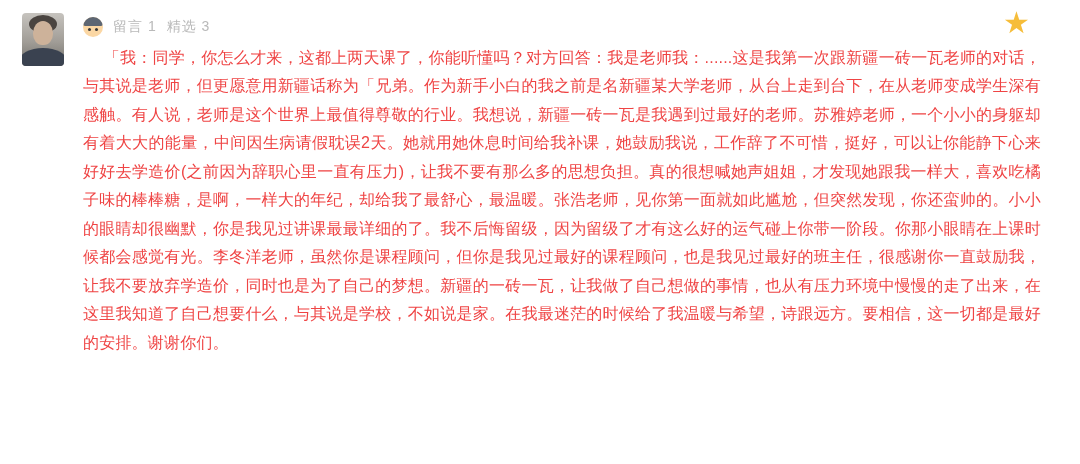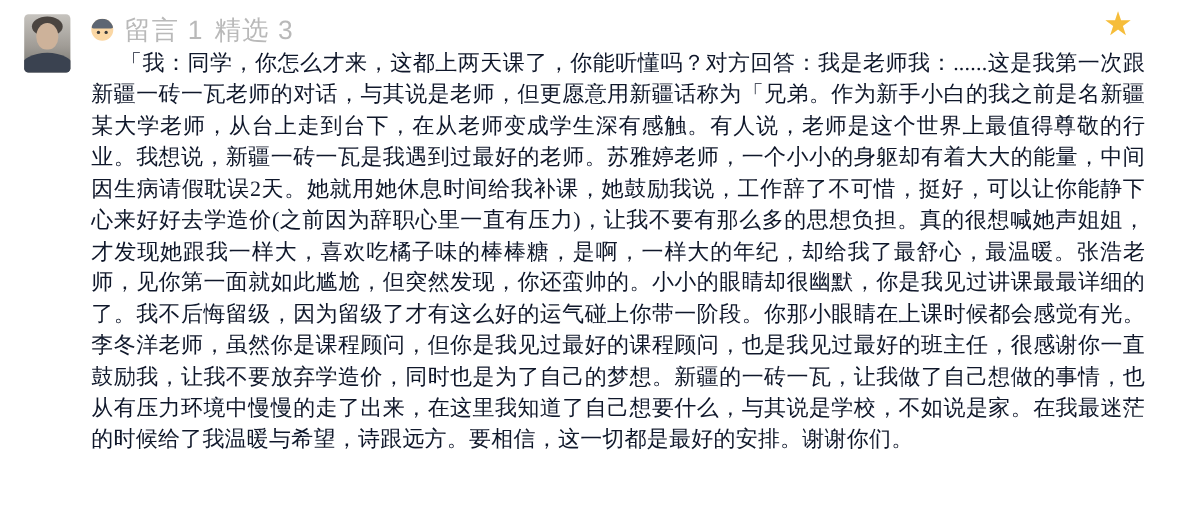--- a/index.html
+++ b/index.html
@@ -13,28 +13,28 @@
   .avatar .face{position:absolute;left:11px;top:8px;width:20px;height:24px;border-radius:50% 50% 46% 46%;background:#cdb29a;}
   .avatar .torso{position:absolute;left:-3px;bottom:-8px;width:48px;height:26px;border-radius:50% 50% 0 0;background:#3a4250;}
 
   
   .header{position:absolute;left:83px;top:14px;height:26px;display:flex;align-items:center;gap:10px;white-space:nowrap;}
   .emoji{position:relative;width:20px;height:20px;border-radius:50%;background:#fbd7a4;overflow:hidden;flex:0 0 auto;}
   .emoji .ehair{position:absolute;top:0;left:0;right:0;height:9px;background:#5d6673;border-radius:10px 10px 3px 3px;}
   .emoji .eye{position:absolute;top:11px;width:3px;height:3px;border-radius:50%;background:#3a3a3a;}
   .emoji .eye.l{left:5px}.emoji .eye.r{right:5px}
   .username{font-size:19px;font-weight:700;color:#2b2b2b;letter-spacing:.5px;}
-  .tag{font-size:24px;color:#b9b9b9;letter-spacing:1px;}
+  .tag{font-size:14px;color:#b9b9b9;letter-spacing:1px;}
 
   
   .star{position:absolute;left:1003px;top:8px;font-size:30px;line-height:30px;color:#F6BD3A;cursor:pointer;}
 
   
-  .comment{position:absolute;left:83px;top:44px;width:958px;font-size:20px;line-height:28.45px;
-           color:#0f172a;text-align:justify;text-indent:1.3em;letter-spacing:.2px;word-break:break-all;font-family:Liberation Serif, serif;}
+  .comment{position:absolute;left:83px;top:44px;width:958px;font-size:16px;line-height:28.45px;
+           color:#ef4444;text-align:justify;text-indent:1.3em;letter-spacing:.2px;word-break:break-all;}
 </style>
 </head>
 <body>
 
 <div class="card">
 
   <div class="avatar">
     <div class="hair"></div>
     <div class="face"></div>
     <div class="torso"></div>

